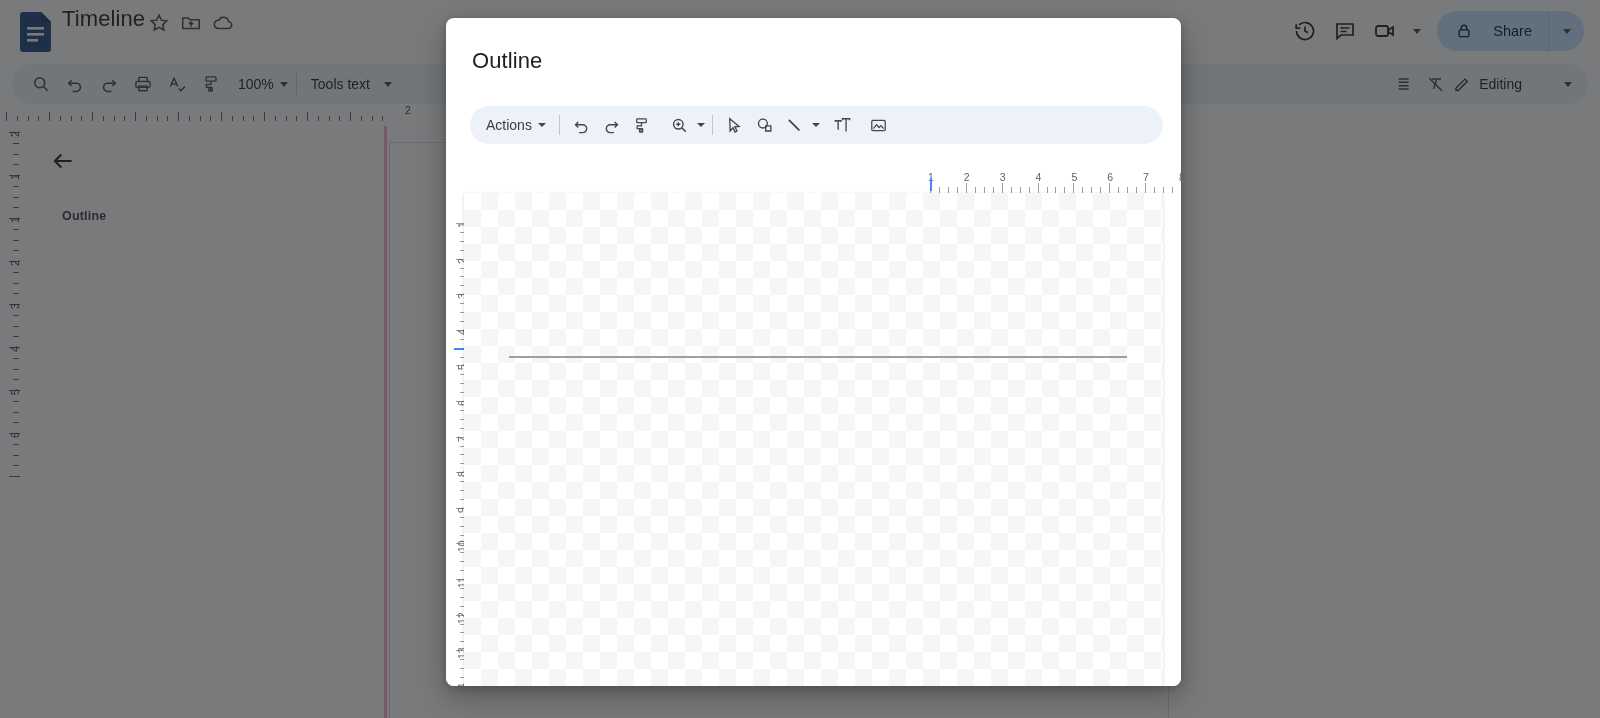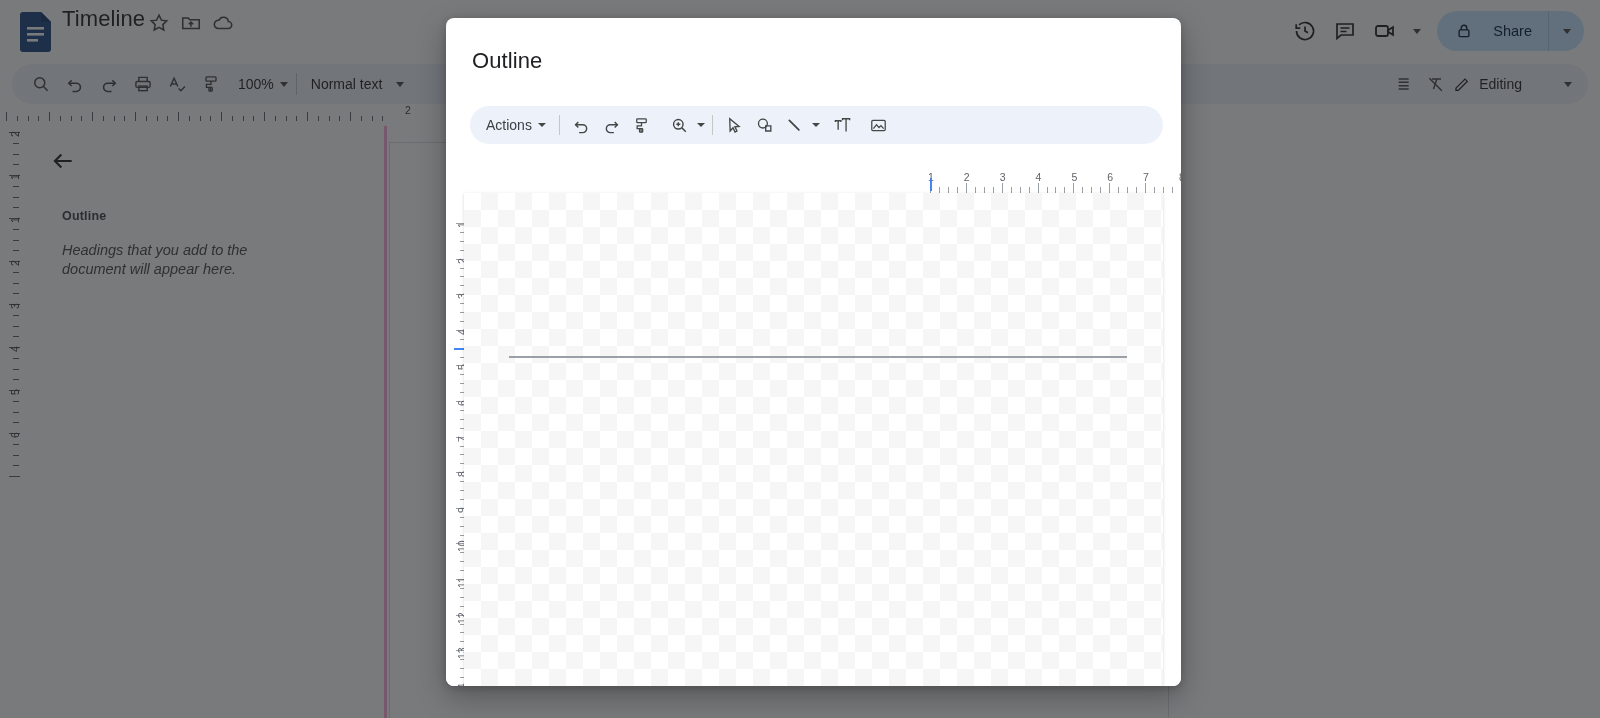--- a/index.html
+++ b/index.html
@@ -305,21 +305,21 @@
       <svg viewBox="0 0 24 24" fill="none" stroke="currentColor" stroke-width="1.6">
           <rect x="6" y="3.5" width="12" height="5" rx="1"></rect>
           <path d="M12 8.5v4H6.5v3.5h5v4.5"></path>
           <rect x="9.5" y="16" width="4" height="4.5" rx=".8"></rect>
         </svg>
     </div>
     <div class="zoom-val">100%</div>
     <div class="caret-sm"></div>
     <div class="dt-sep"></div>
     <div class="style-sel">
-      <span>Normal text</span>
+      <span>Tools text</span>
       <span class="caret-sm"></span>
     </div>
     <div class="dt-spacer"></div>
     <div class="dt-ic">
       <svg viewBox="0 0 24 24" fill="none" stroke="currentColor" stroke-width="1.8">
           <path d="M8 6h12M8 10h12M8 14h12M8 18h12"></path>
         </svg>
     </div>
     <div class="dt-ic">
       <svg viewBox="0 0 24 24" fill="none" stroke="currentColor" stroke-width="1.7">
@@ -422,21 +422,20 @@
       </div>
 
     <div class="outline-panel">
       <div class="back-arrow">
         <svg viewBox="0 0 24 24" fill="none" stroke="currentColor" stroke-width="1.9">
             <path d="M20 12H4.5"></path>
             <path d="M10.5 6L4.5 12l6 6"></path>
           </svg>
       </div>
       <div class="outline-h">Outline</div>
-      <div class="outline-note">Headings that you add to the document will appear here.</div>
     </div>
 
     <div class="page-sheet"></div>
   </div>
 </div>
 
 <div id="scrim"></div>
 
 <div id="drawing-dialog">
 

